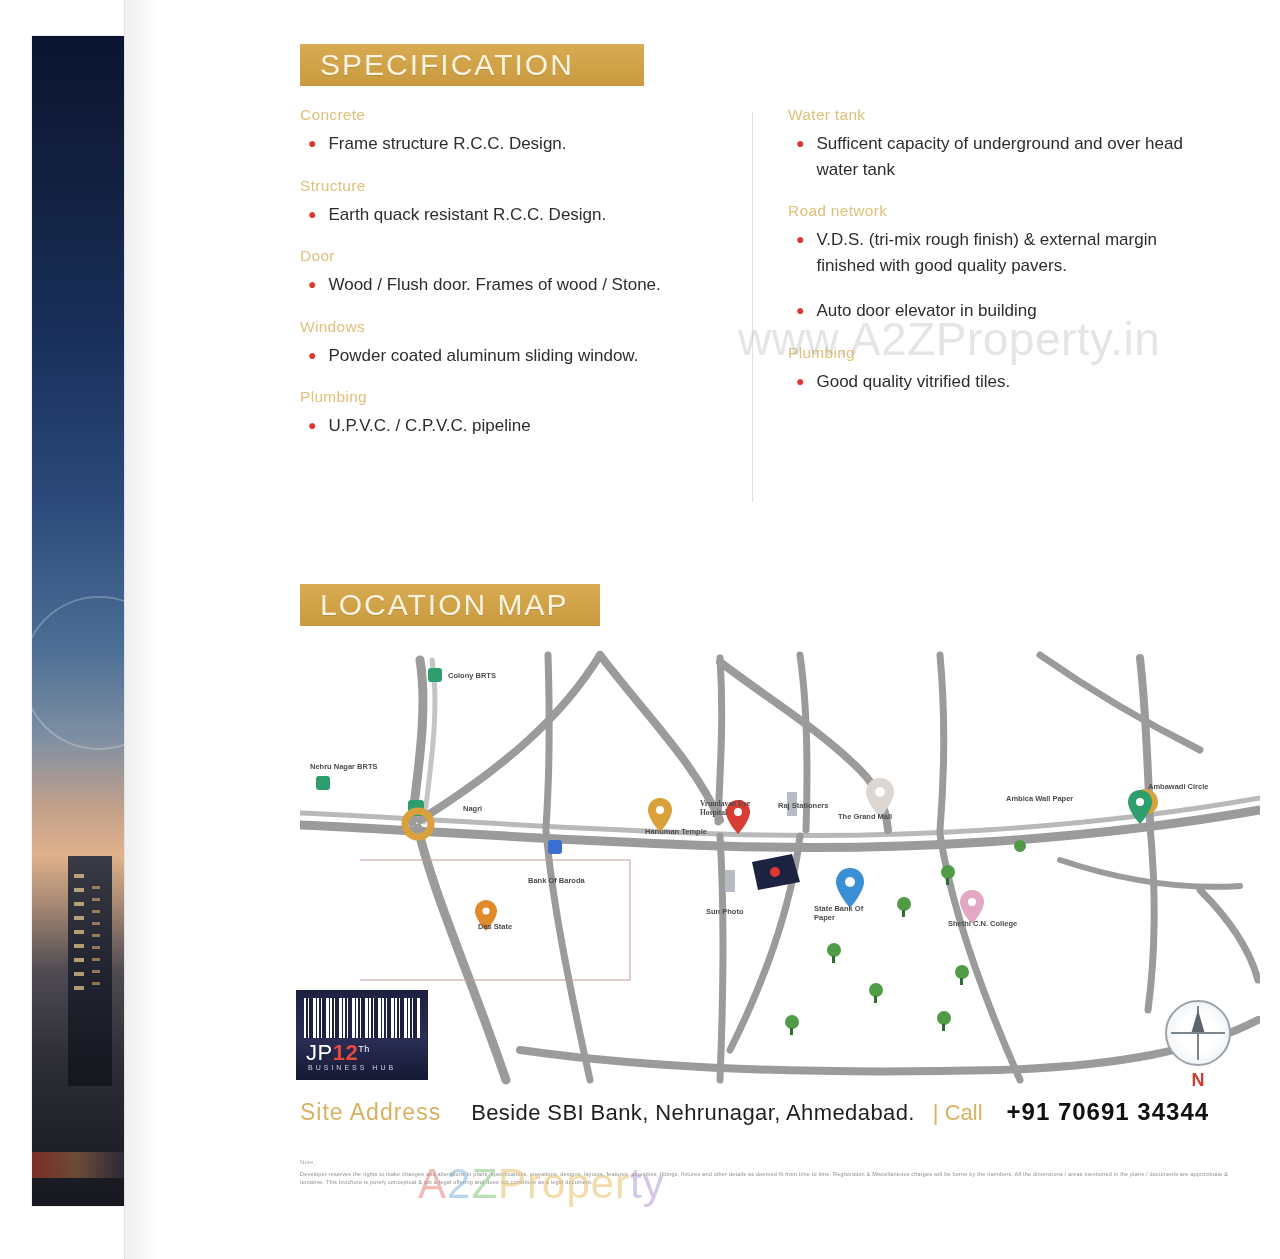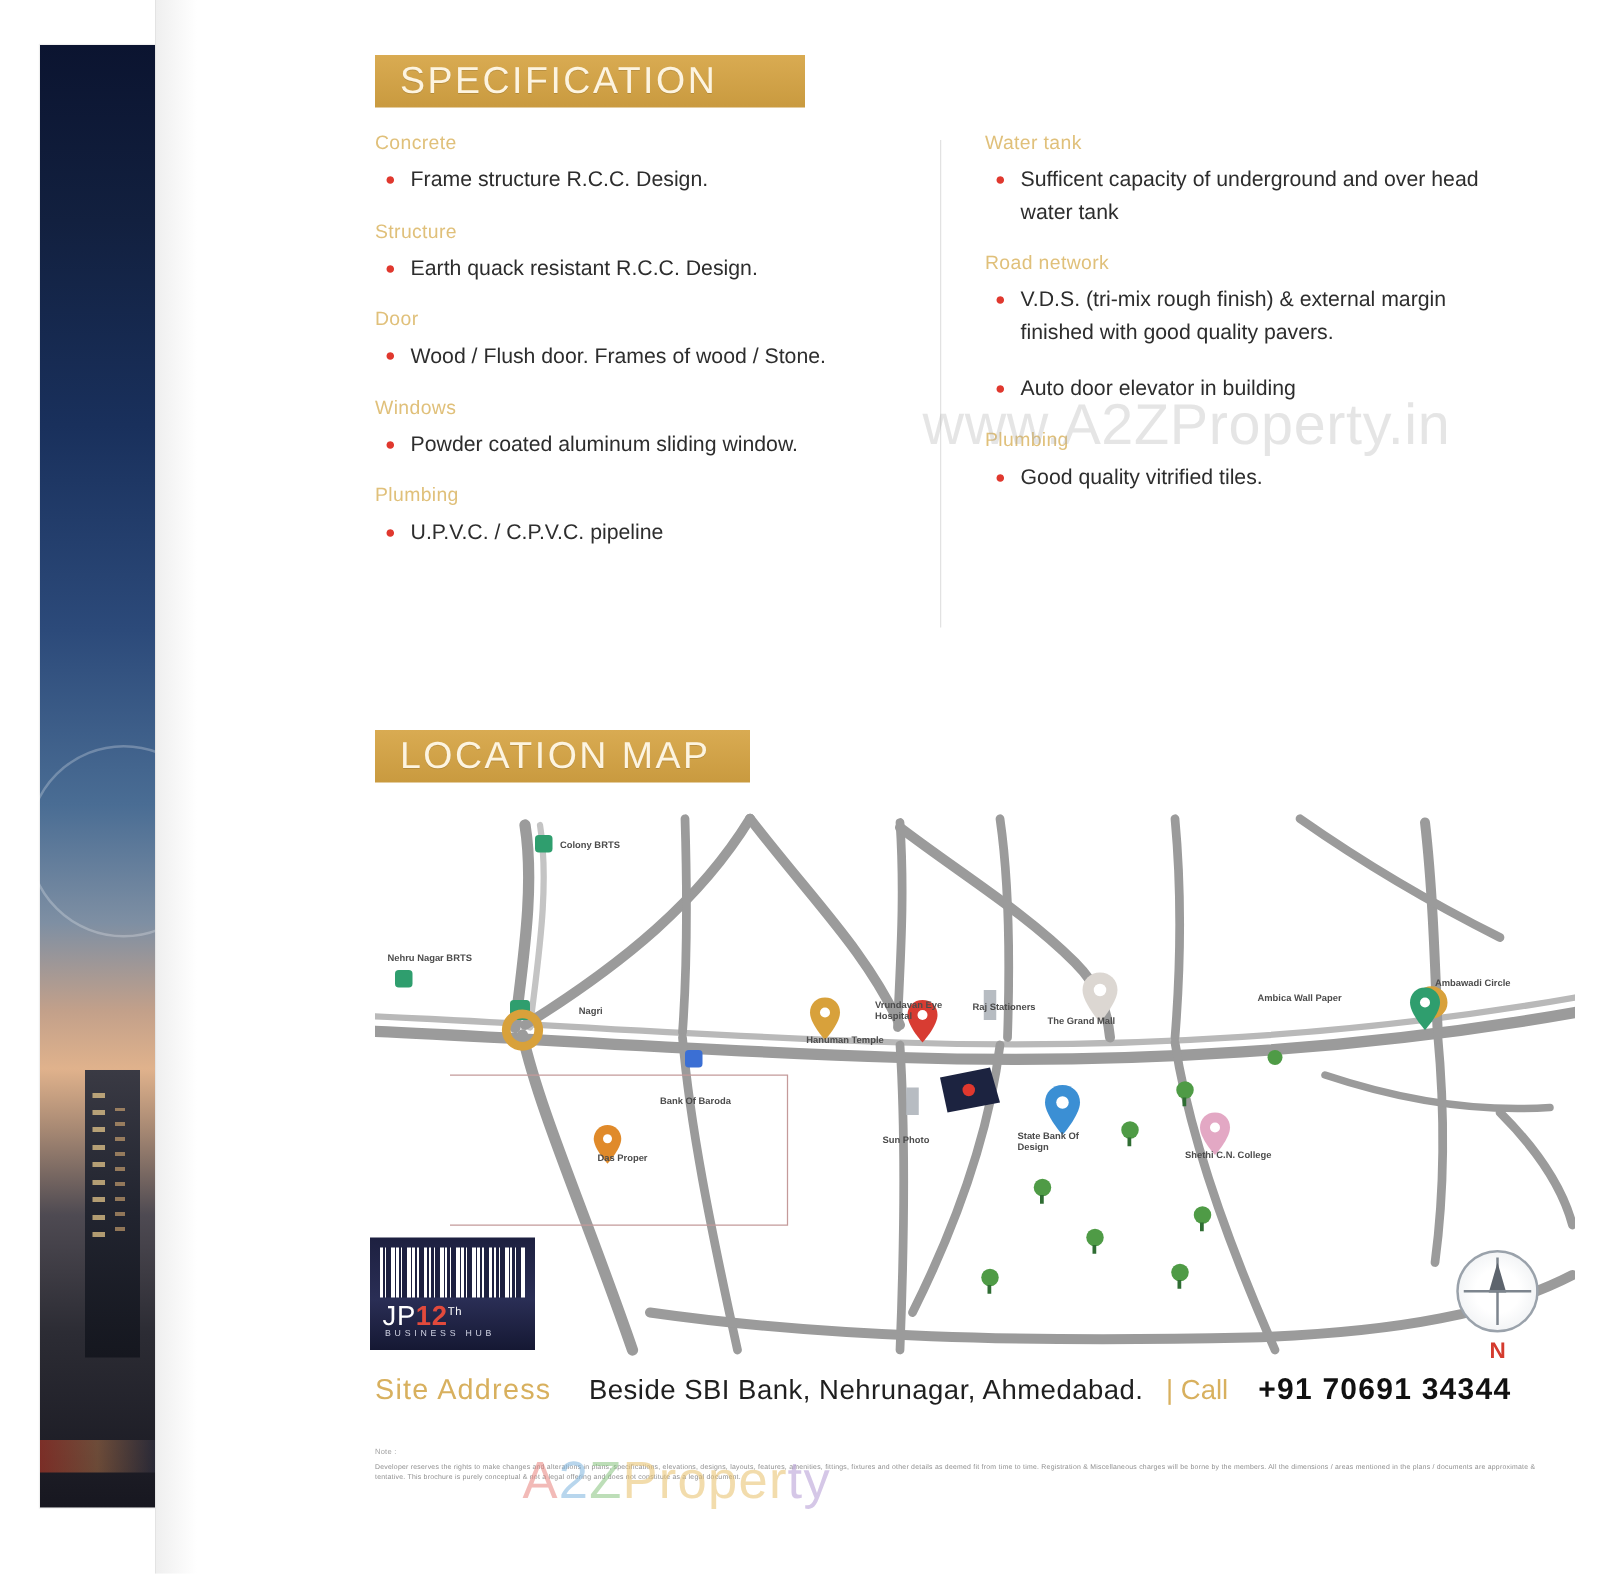--- a/index.html
+++ b/index.html
@@ -534,29 +534,29 @@
         <rect x="660" y="328" width="3" height="7"></rect>
           <rect x="642" y="374" width="3" height="7"></rect>
         <rect x="490" y="378" width="3" height="7"></rect>
       </g>
     </svg>
 
     <div class="map-label" style="left:148px;  top:22px;">Colony BRTS</div>
     <div class="map-label" style="left:10px;   top:113px;">Nehru Nagar BRTS</div>
     <div class="map-label" style="left:163px;  top:155px;">Nagri</div>
     <div class="map-label" style="left:345px;  top:178px;">Hanuman Temple</div>
-    <div class="map-label" style="left:400px;  top:150px;">Vrundavan Eye Hospital</div>
+    <div class="map-label" style="left:400px;  top:150px;font-family:Liberation Serif, serif;">Vrundavan Eye Hospital</div>
     <div class="map-label" style="left:478px;  top:152px;">Raj Stationers</div>
     <div class="map-label" style="left:538px;  top:163px;">The Grand Mall</div>
     <div class="map-label" style="left:706px;  top:145px;">Ambica Wall Paper</div>
     <div class="map-label" style="left:848px;  top:133px;">Ambawadi Circle</div>
     <div class="map-label" style="left:228px;  top:227px;">Bank Of Baroda</div>
-    <div class="map-label" style="left:178px;  top:273px;">Das Proper</div>
+    <div class="map-label" style="left:178px;  top:273px;">Das State</div>
     <div class="map-label" style="left:406px;  top:258px;">Sun Photo</div>
-    <div class="map-label" style="left:514px;  top:255px;">State Bank Of Design</div>
+    <div class="map-label" style="left:514px;  top:255px;">State Bank Of Paper</div>
     <div class="map-label" style="left:648px;  top:270px;">Shethi C.N. College</div>
   </div>
 
   <div id="logo-block">
     <div class="bars"></div>
     <div class="logo-text">
       <span>JP</span><span class="num">12</span><sup>Th</sup>
     </div>
     <div class="logo-sub">BUSINESS HUB</div>
   </div>

